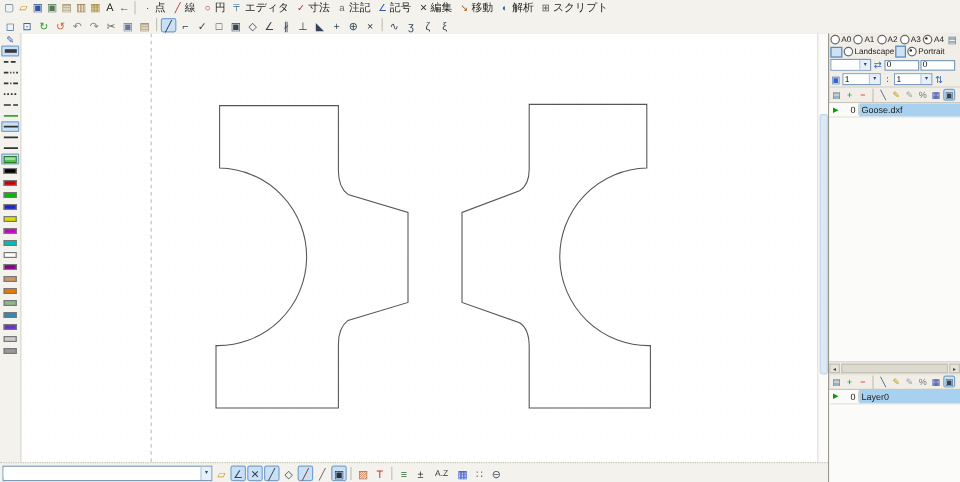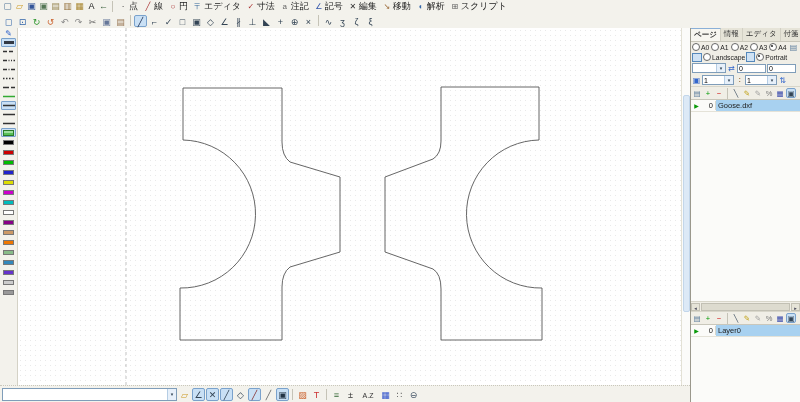--- a/index.html
+++ b/index.html
@@ -294,26 +294,20 @@
         <path fill="none" stroke="#555555" stroke-width="0.9" d="M423,59 L521,59 L521,112 A74,74 0 0 0 524,260 L524,312 L423,312 L423,261 Q423,246 415,241 L367,224 L367,149 L415,131 Q423,126 423,113 Z"></path>
       </svg>
     </div>
 
     <div id="v-scroll">
       <div id="v-thumb"></div>
     </div>
   </div>
 
   <div id="right-panel">
-    <div id="panel-tabs">
-        <span class="ptab selected">ページ</span>
-        <span class="ptab">情報</span>
-        <span class="ptab">エディタ</span>
-        <span class="ptab">付箋</span>
-      </div>
 
     <div id="paper-row" class="prow">
       <span id="paper-radios" style="display:inline-flex;gap:2px;flex:1;">
           <span class="radio-wrap">
             <span class="radio"></span>
             <span class="rlabel">A0</span>
           </span>
           <span class="radio-wrap">
             <span class="radio"></span>
             <span class="rlabel">A1</span>

